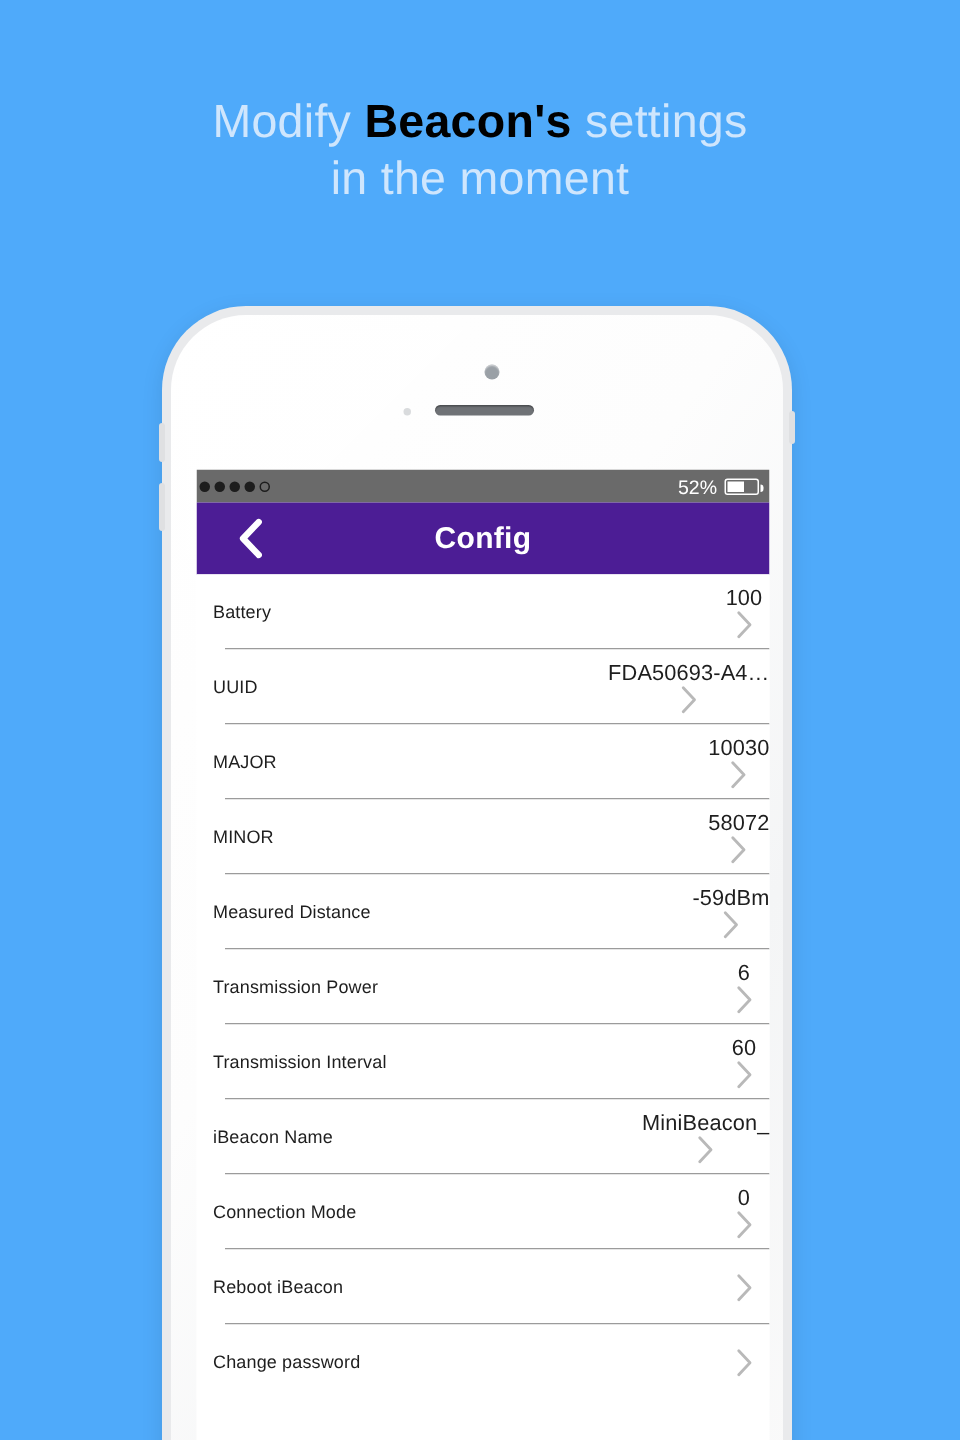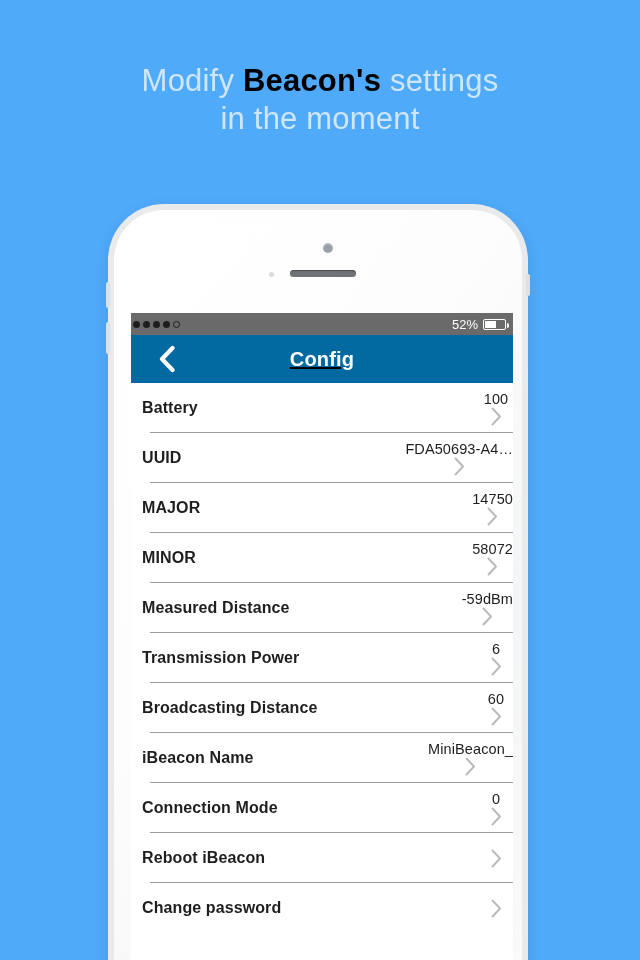--- a/index.html
+++ b/index.html
@@ -192,25 +192,24 @@
   }
   .row {
     position:relative;
     height:50px;
     display:flex;
     align-items:center;
     padding:0 0 0 11px;
     background:#ffffff;
   }
   .row-label {
-    font-size:16px;
+    font-size:12px;
     color:#1e1e1e;
     letter-spacing:0.1px;
     white-space:nowrap;
-    font-weight:bold;
   }
   .row-right {
     margin-left:auto;
     display:flex;
     align-items:center;
     flex-direction:column;
   }
   .row-value {
     font-size:14.5px;
     color:#1e1e1e;
@@ -265,21 +264,21 @@
         </div>
       <div class="batt-area">
         <span class="batt-pct">52%</span>
         <span class="batt-shell">
           <span class="batt-fill" style="width: 52%;"></span>
           <span class="batt-cap"></span>
         </span>
       </div>
     </div>
 
-    <div class="navbar" style="background: #0369a1; text-decoration: underline;">
+    <div class="navbar" style="background: #4c1d95;">
       <div class="nav-back">
         <span>
           <svg width="17" height="28" viewBox="0 0 17 28" aria-hidden="true">
             <path d="M14.5 3 L4 14 L14.5 25" fill="none" stroke="#ffffff" stroke-width="4.2" stroke-linecap="round" stroke-linejoin="round"></path>
           </svg>
         </span>
       </div>
       <div class="nav-title">Config</div>
     </div>
 
@@ -306,21 +305,21 @@
           <path d="M1.5 1.5 L9 9.5 L1.5 17.5" fill="none" stroke="#b9b9b9" stroke-width="1.9" stroke-linecap="round" stroke-linejoin="round"></path>
         </svg>
       </span>
     </span>
     <span class="row-sep"></span>
   </div>
 
   <div class="row">
     <span class="row-label">MAJOR</span>
     <span class="row-right">
-      <span class="row-value">14750</span>
+      <span class="row-value">10030</span>
       <span class="row-chev">
         <svg width="11" height="19" viewBox="0 0 11 19" aria-hidden="true">
           <path d="M1.5 1.5 L9 9.5 L1.5 17.5" fill="none" stroke="#b9b9b9" stroke-width="1.9" stroke-linecap="round" stroke-linejoin="round"></path>
         </svg>
       </span>
     </span>
     <span class="row-sep"></span>
   </div>
 
   <div class="row">
@@ -356,21 +355,21 @@
       <span class="row-chev">
         <svg width="11" height="19" viewBox="0 0 11 19" aria-hidden="true">
           <path d="M1.5 1.5 L9 9.5 L1.5 17.5" fill="none" stroke="#b9b9b9" stroke-width="1.9" stroke-linecap="round" stroke-linejoin="round"></path>
         </svg>
       </span>
     </span>
     <span class="row-sep"></span>
   </div>
 
   <div class="row">
-    <span class="row-label">Broadcasting Distance</span>
+    <span class="row-label">Transmission Interval</span>
     <span class="row-right">
       <span class="row-value">60</span>
       <span class="row-chev">
         <svg width="11" height="19" viewBox="0 0 11 19" aria-hidden="true">
           <path d="M1.5 1.5 L9 9.5 L1.5 17.5" fill="none" stroke="#b9b9b9" stroke-width="1.9" stroke-linecap="round" stroke-linejoin="round"></path>
         </svg>
       </span>
     </span>
     <span class="row-sep"></span>
   </div>

